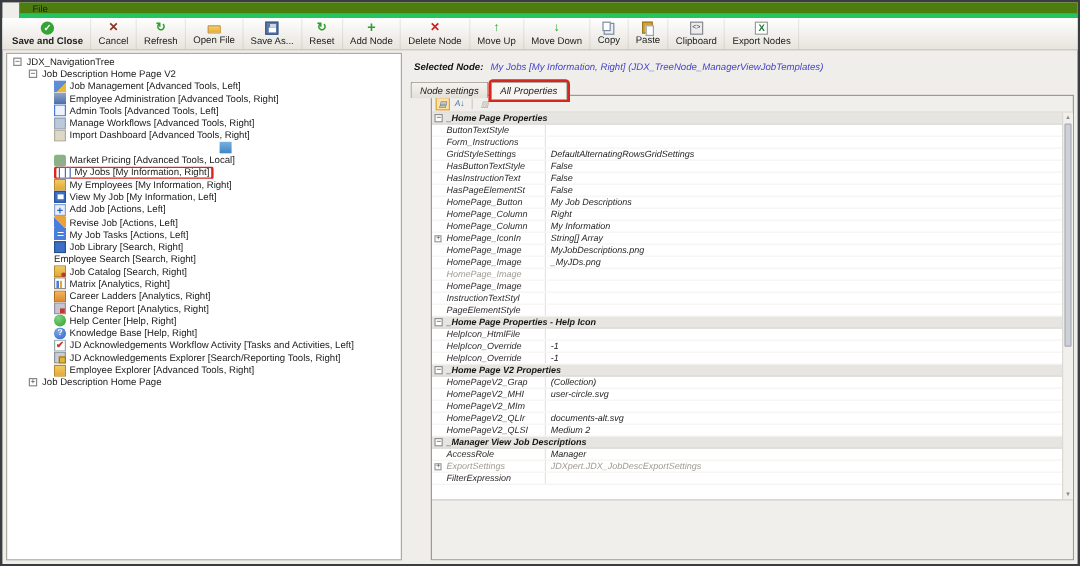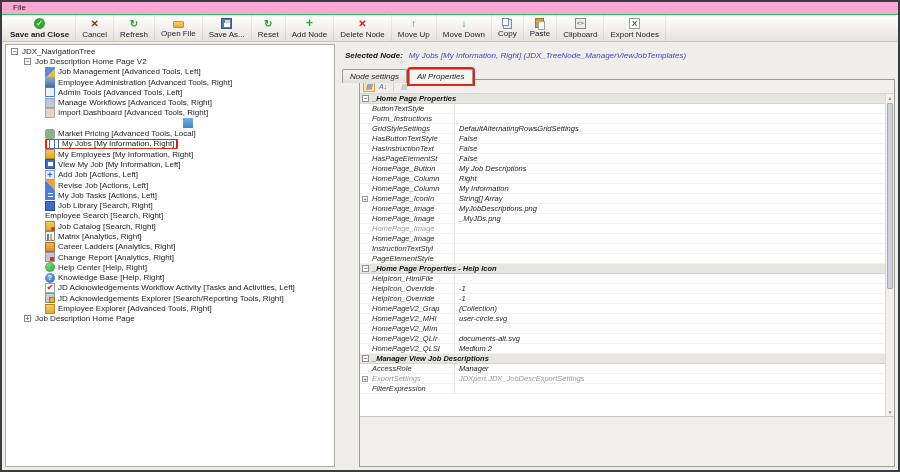--- a/index.html
+++ b/index.html
@@ -15,22 +15,22 @@
               font-size:8px; color:#333; }
   .app-icon { width:11px; height:9px; flex:none; margin-right:4px; background:#7fb0e8;
               border:1px solid #33689f; position:relative; }
   .app-icon::before { content:""; position:absolute; left:0; right:0; top:0; height:2px; background:#33689f; }
   .title-text { flex:1; white-space:nowrap; overflow:hidden; }
   .wbtn { width:18px; height:11px; flex:none; margin-left:2px; border:1px solid #8f8f8f; border-radius:2px;
           background:linear-gradient(#fefefe,#cfcfcb); font-size:7px; line-height:9px; text-align:center; color:#444; }
   .wbtn.close { background:linear-gradient(#ea8a74,#c23a28); color:#fff; border-color:#8f2f22; }
 
   
-  .menubar { height:13px; flex:none; background:#f9a8d4; border-bottom:1px solid #22c55e;
-             font-size:8px; line-height:12px; padding-left:7px; color:#222; }
+  .menubar { height:13px; flex:none; background:#4d7c0f; border-bottom:4px solid #22c55e;
+             font-size:8px; line-height:12px; padding-left:7px; color:#222;margin-left:14px; }
   .menu-item { display:inline-block; padding:0 4px; }
 
   
   .toolbar { height:27px; flex:none; display:flex; align-items:stretch; padding:0 2px;
              background:linear-gradient(#fefefe,#e7e4dd); border-bottom:1px solid #c8c4ba; }
   .tbtn { display:flex; flex-direction:column; align-items:center; justify-content:center;
           padding:1px 6px 1px; border-right:1px solid rgba(0,0,0,0.07); font-size:8px; color:#1d1d1d; }
   .tbtn .lbl { white-space:nowrap; margin-top:1px; }
   .tbtn.bold .lbl { font-weight:bold; }
   .tbicon { width:11px; height:11px; flex:none; display:flex; align-items:center; justify-content:center;
@@ -456,20 +456,24 @@
                   <span>HelpIcon_Override</span>
                 </div>
                 <div class="pgvalue">-1</div>
               </div>
               <div class="pgrow">
                 <div class="pglabel">
                   <span>HelpIcon_Override</span>
                 </div>
                 <div class="pgvalue">-1</div>
               </div>
+              <div class="pgcat">
+                <span class="cbox">−</span>
+                <span>_Home Page V2 Properties</span>
+              </div>
               <div class="pgrow">
                 <div class="pglabel">
                   <span>HomePageV2_Grap</span>
                 </div>
                 <div class="pgvalue">(Collection)</div>
               </div>
               <div class="pgrow">
                 <div class="pglabel">
                   <span>HomePageV2_MHI</span>
                 </div>

